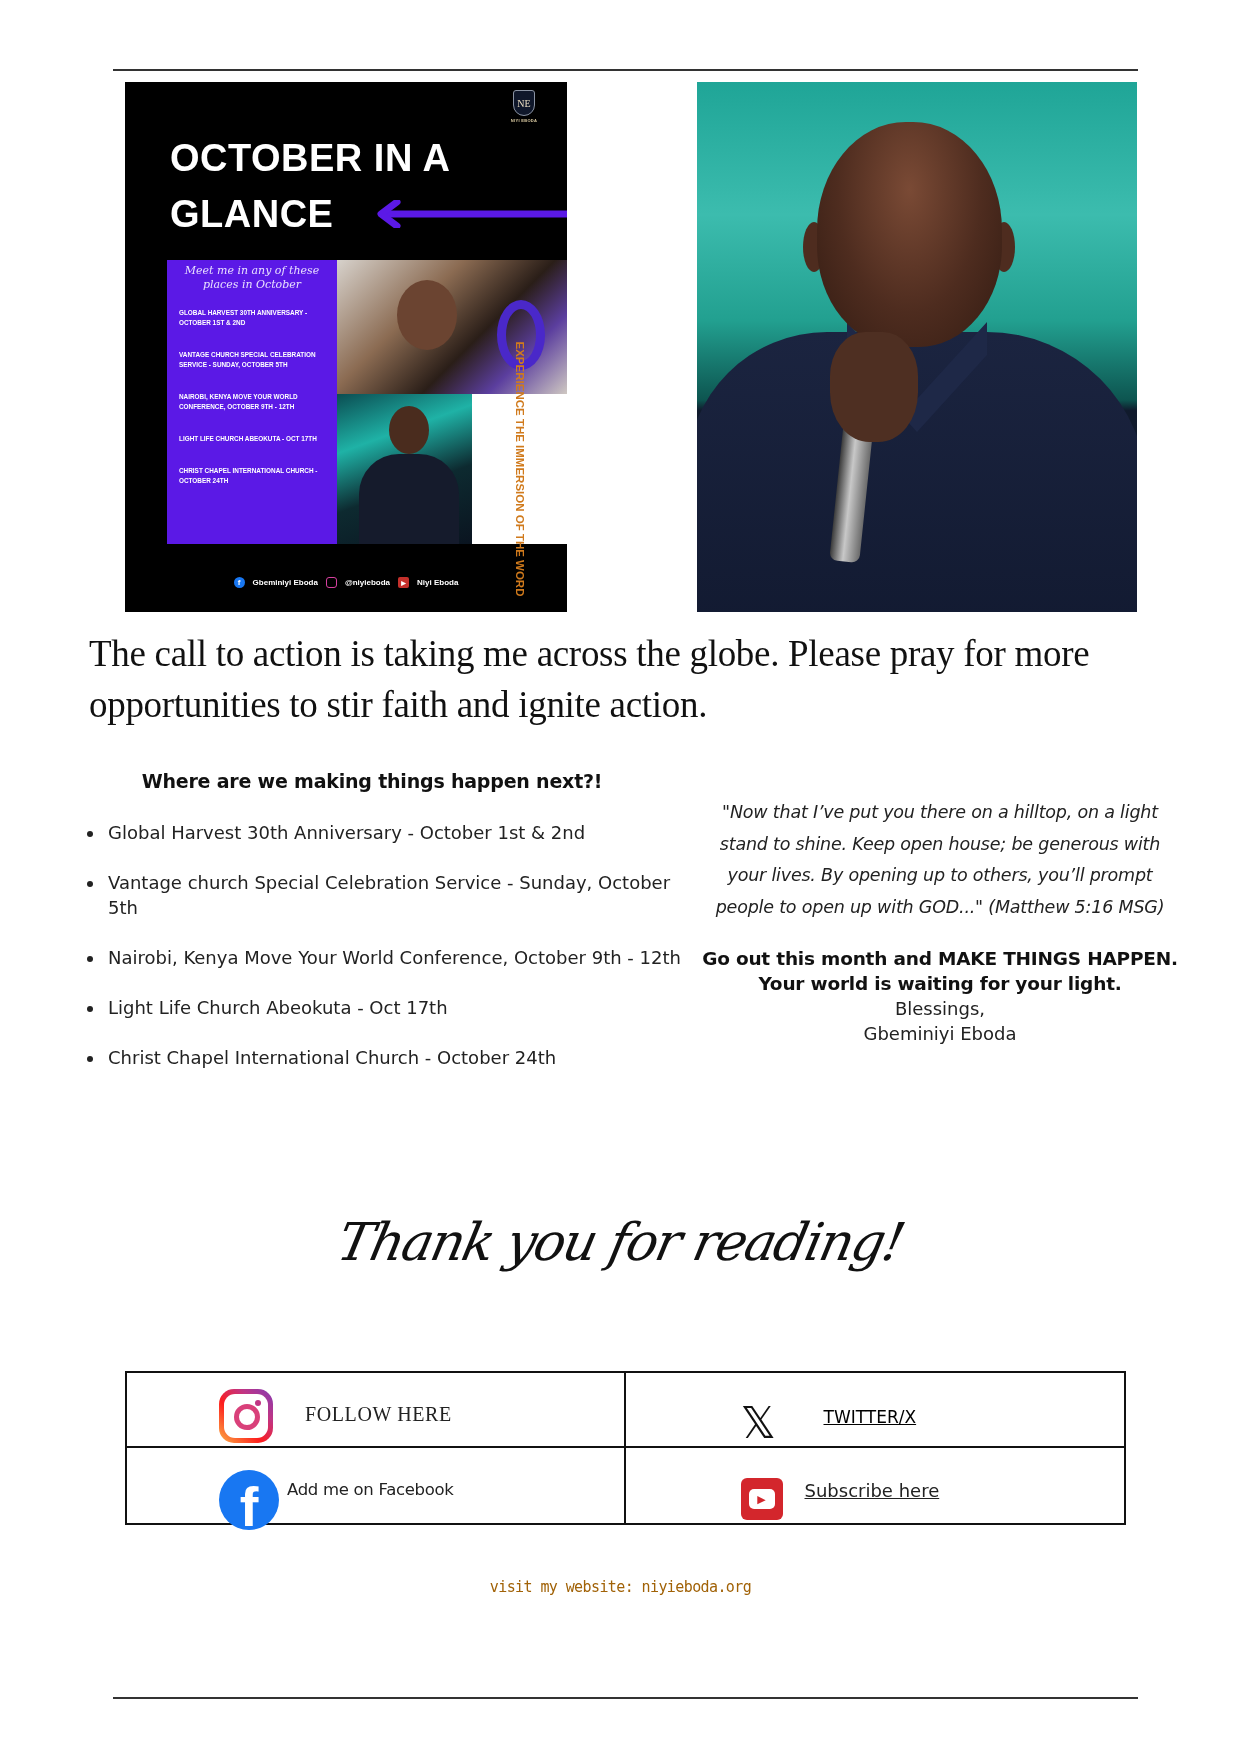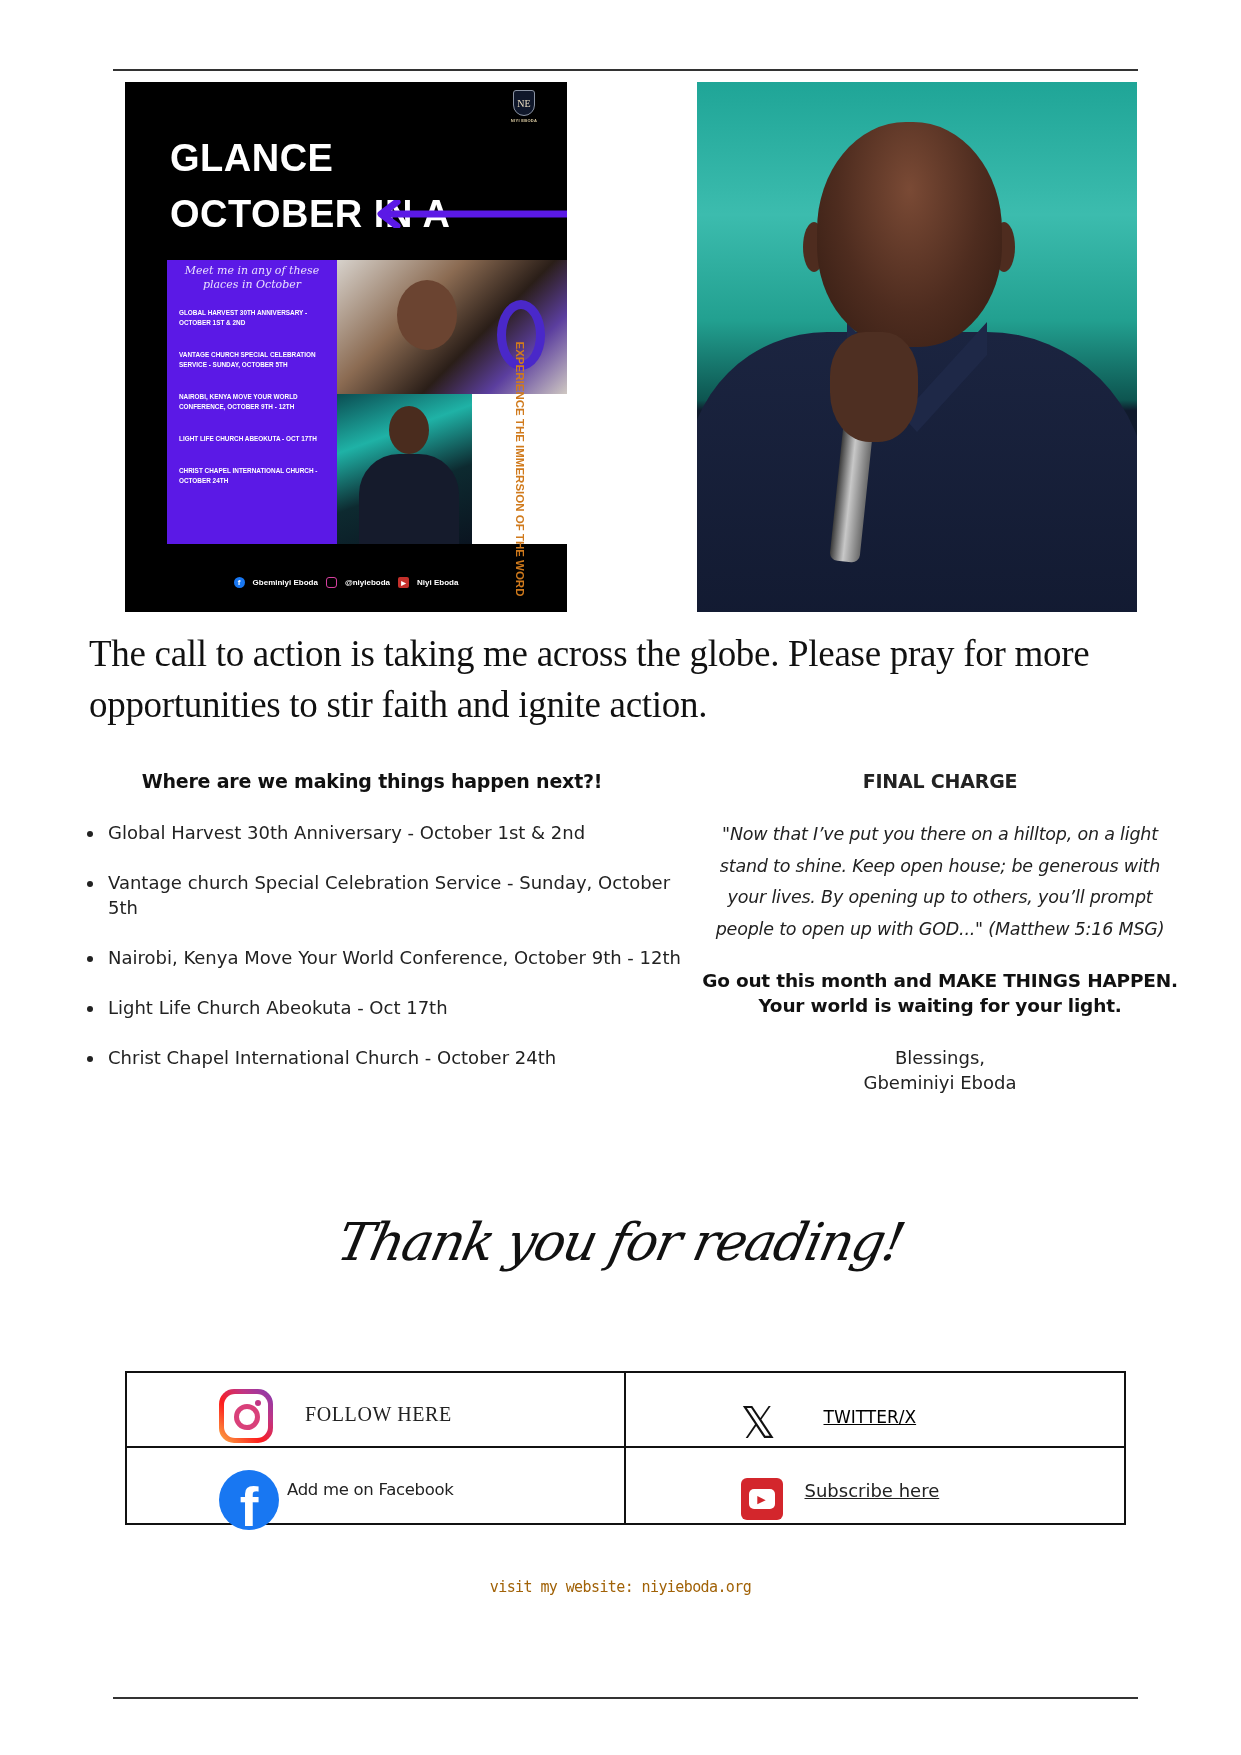--- a/index.html
+++ b/index.html
@@ -53,21 +53,21 @@
   .col-left { position: absolute; left: 82px; top: 770px; width: 600px; font-family: "DejaVu Sans", sans-serif; }
   .col-left h3 { text-align: center; font-size: 19px; font-weight: bold; margin-left: 0; width: 580px; letter-spacing: -0.2px; }
   .col-left ul { list-style: none; margin-top: 28px; }
   .col-left li { position: relative; padding-left: 26px; font-size: 18px; line-height: 25px; margin-bottom: 25px; color: #222; }
   .col-left li::before { content: ""; position: absolute; left: 5px; top: 11px; width: 6px; height: 6px; border-radius: 50%; background: #222; }
 
   .col-right { position: absolute; left: 700px; top: 770px; width: 480px; text-align: center; font-family: "DejaVu Sans", sans-serif; color: #222; }
   .col-right h3 { font-size: 19px; font-weight: bold; letter-spacing: -0.2px; }
   .col-right .quote { margin-top: 27px; font-style: italic; font-size: 17.5px; line-height: 31.5px; letter-spacing: -0.2px; }
   .col-right .charge { margin-top: 23px; font-weight: bold; font-size: 18.5px; line-height: 25px; color: #111; letter-spacing: -0.2px; }
-  .col-right .signoff { margin-top: 27px; font-size: 18px; line-height: 25px; }
+  .col-right .signoff { font-size: 18px; line-height: 25px; }
 
   
   .thanks { position: absolute; left: 0; width: 1241px; top: 1212px; text-align: center; font-family: "DejaVu Serif", serif; font-style: italic; font-size: 52px; font-weight: 200; color: #111; letter-spacing: -2px; transform: skewX(-12deg); }
 
   
   .social-table { position: absolute; left: 125px; top: 1371px; width: 1001px; height: 154px; border: 2px solid #111; display: grid; grid-template-columns: 1fr 1fr; grid-template-rows: 1fr 1fr; }
   .cell { position: relative; border-right: 2px solid #111; border-bottom: 2px solid #111; }
   .cell:nth-child(2n) { border-right: none; }
   .cell:nth-child(n+3) { border-bottom: none; }
   .ig-icon { position: absolute; left: 92px; top: 16px; width: 54px; height: 54px; border-radius: 15px; background: linear-gradient(45deg, #fcb045 0%, #fd1d1d 40%, #c13584 70%, #833ab4 100%); }
@@ -89,22 +89,22 @@
 <body>
 
 <div class="rule top"></div>
 
 <div class="poster">
   <div class="logo">
     <div class="shield">NE</div>
     <div class="wm">NIYI EBODA</div>
   </div>
   <div class="headline">
+    <div>OCTOBER IN A</div>
     <div>GLANCE</div>
-    <div>OCTOBER IN A</div>
   </div>
   <svg class="arrow" viewBox="0 0 194 28">
     <line x1="12" y1="14" x2="194" y2="14" stroke="#5b19e6" stroke-width="7"></line>
     <polyline points="24,2 8,14 24,26" fill="none" stroke="#5b19e6" stroke-width="7" stroke-linecap="round" stroke-linejoin="round"></polyline>
   </svg>
   <div class="purple">
     <div class="script">Meet me in any of these places in October</div>
     <div class="events">
       <div class="ev">GLOBAL HARVEST 30TH ANNIVERSARY - OCTOBER 1ST &amp; 2ND</div>
       <div class="ev">VANTAGE CHURCH SPECIAL CELEBRATION SERVICE - SUNDAY, OCTOBER 5TH</div>
@@ -151,21 +151,20 @@
   <ul>
     <li>Global Harvest 30th Anniversary - October 1st &amp; 2nd</li>
     <li>Vantage church Special Celebration Service - Sunday, October 5th</li>
     <li>Nairobi, Kenya Move Your World Conference, October 9th - 12th</li>
     <li>Light Life Church Abeokuta - Oct 17th</li>
     <li>Christ Chapel International Church - October 24th</li>
   </ul>
 </div>
 
 <div class="col-right">
-  <h3>FINAL CHARGE</h3>
   <p class="quote">"Now that I’ve put you there on a hilltop, on a light stand to shine. Keep open house; be generous with your lives. By opening up to others, you’ll prompt people to open up with GOD..." (Matthew 5:16 MSG)</p>
   <p class="charge">Go out this month and MAKE THINGS HAPPEN. Your world is waiting for your light.</p>
   <div class="signoff">
     <div>Blessings,</div>
     <div>Gbeminiyi Eboda</div>
   </div>
 </div>
 
 <div class="thanks">Thank you for reading!</div>
 

